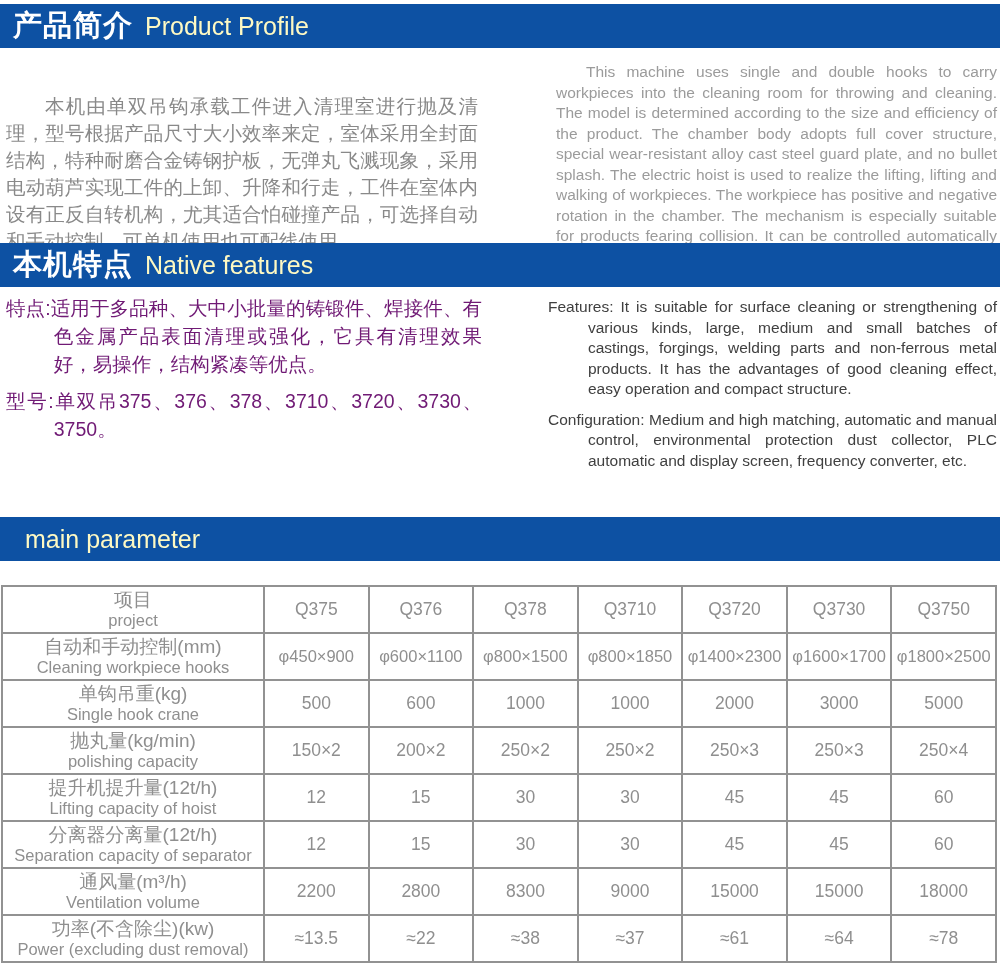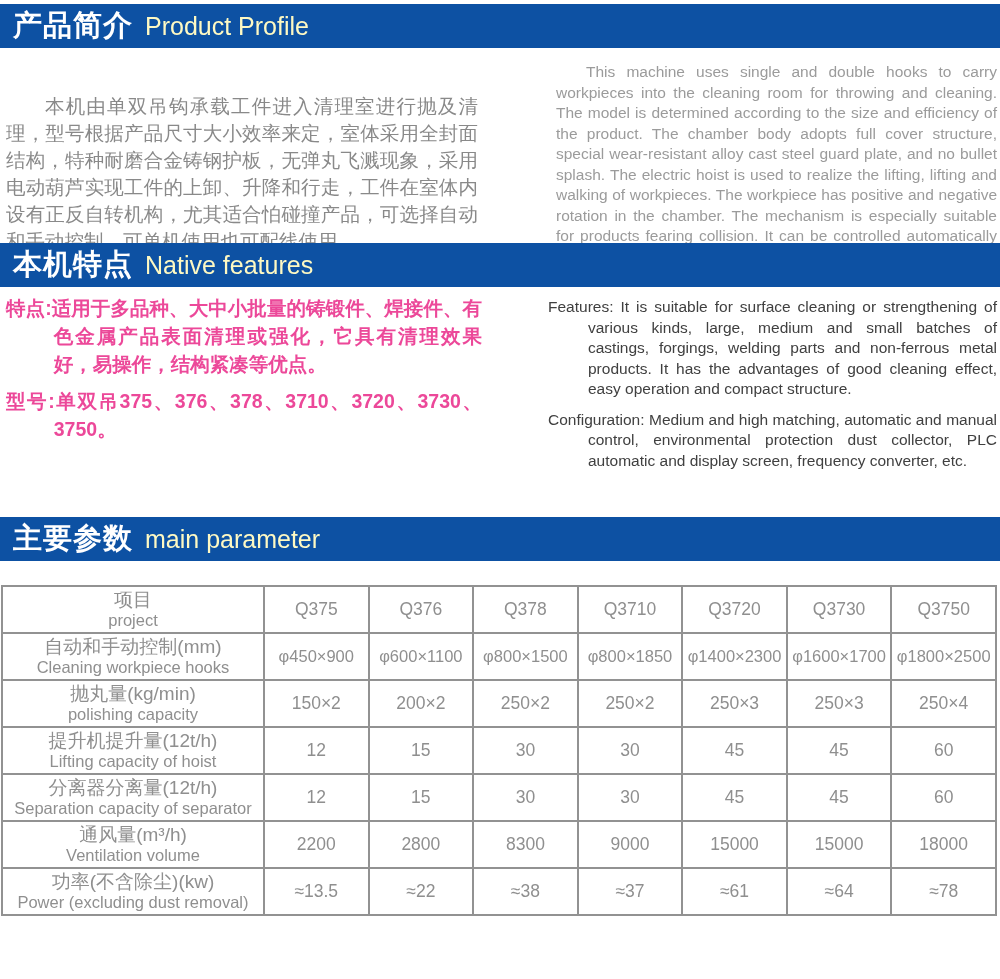--- a/index.html
+++ b/index.html
@@ -30,21 +30,21 @@
   }
   .en-body {
     position: absolute; color: #9b9b9b; font-size: 15.5px; line-height: 20.5px;
     text-align: justify; margin: 0;
   }
   #profile-zh { top: 64px; left: 6px; width: 472px; text-indent: 2em; margin-top: 29px; }
   #profile-en { top: 62px; left: 556px; width: 441px; text-indent: 30px; }
 
   #features-zh { top: 294px; left: 6px; width: 476px; }
   #features-zh p { margin: 0 0 9px 0; padding-left: 2.45em; text-indent: -2.45em;
-                   color: #ec4899; font-size: 19.5px; line-height: 28px; text-align: justify; font-weight: bold; }
+                   color: #701a75; font-size: 19.5px; line-height: 28px; text-align: justify; }
   #features-en { top: 297px; left: 548px; width: 449px; }
   #features-en p { margin: 0 0 10px 0; padding-left: 40px; text-indent: -40px;
                    color: #404040; font-size: 15.5px; line-height: 20.5px; text-align: justify; }
 
   
   table.params {
     position: absolute; top: 585px; left: 1px; width: 996px;
     border-collapse: collapse; table-layout: fixed;
   }
   table.params th, table.params td {
@@ -81,21 +81,20 @@
     <p><span>特点:</span><span>适用于多品种、大中小批量的铸锻件、焊接件、有色金属产品表面清理或强化，它具有清理效果好，易操作，结构紧凑等优点。</span></p>
     <p><span>型号:</span><span>单双吊375、376、378、3710、3720、3730、3750。</span></p>
   </div>
 
   <div class="en-body" id="features-en">
     <p><span>Features:</span> <span>It is suitable for surface cleaning or strengthening of various kinds, large, medium and small batches of castings, forgings, welding parts and non-ferrous metal products. It has the advantages of good cleaning effect, easy operation and compact structure.</span></p>
     <p><span>Configuration:</span> <span>Medium and high matching, automatic and manual control, environmental protection dust collector, PLC automatic and display screen, frequency converter, etc.</span></p>
   </div>
 
   <header class="bar" id="bar-params">
-    <span class="bar-zh">主要参数</span>
     <span class="bar-en">main parameter</span>
   </header>
 
   <table class="params">
     <colgroup>
       <col class="c0">
         <col>
         <col>
         <col>
         <col>
@@ -125,20 +124,33 @@
       <td class="val dim">φ450×900</td>
       <td class="val dim">φ600×1100</td>
       <td class="val dim">φ800×1500</td>
       <td class="val dim">φ800×1850</td>
       <td class="val dim">φ1400×2300</td>
       <td class="val dim">φ1600×1700</td>
       <td class="val dim">φ1800×2500</td>
     </tr>
     <tr class="row">
       <td>
+        <div class="lbl-zh">单钩吊重(kg)</div>
+        <div class="lbl-en">Single hook crane</div>
+      </td>
+      <td class="val">500</td>
+      <td class="val">600</td>
+      <td class="val">1000</td>
+      <td class="val">1000</td>
+      <td class="val">2000</td>
+      <td class="val">3000</td>
+      <td class="val">5000</td>
+    </tr>
+    <tr class="row">
+      <td>
         <div class="lbl-zh">抛丸量(kg/min)</div>
         <div class="lbl-en">polishing capacity</div>
       </td>
       <td class="val">150×2</td>
       <td class="val">200×2</td>
       <td class="val">250×2</td>
       <td class="val">250×2</td>
       <td class="val">250×3</td>
       <td class="val">250×3</td>
       <td class="val">250×4</td>

